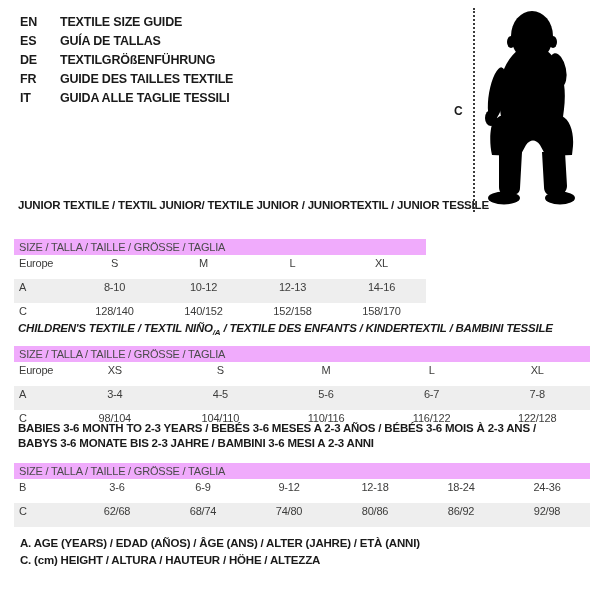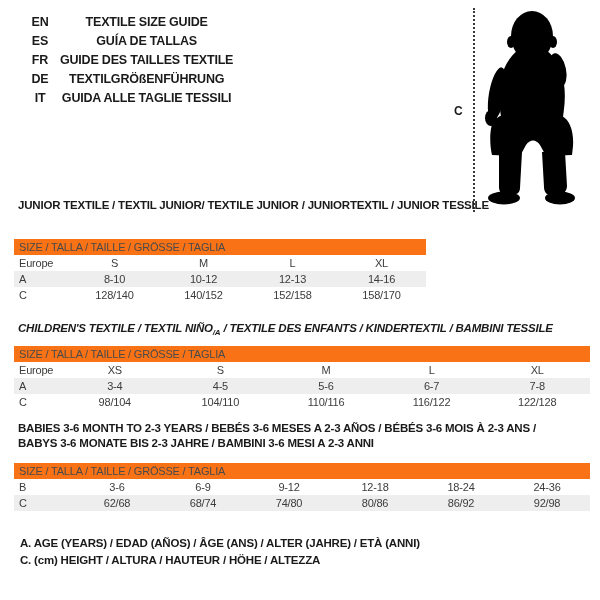--- a/index.html
+++ b/index.html
@@ -10,35 +10,35 @@
     position:relative;
     color:#3c3c3b;
     letter-spacing:-0.2px;
     overflow:hidden;
   }
   .abs { position:absolute; }
 
   
   .lang-block { left:20px; top:13px; }
   .lang-row { display:grid; grid-template-columns:40px auto; line-height:19px; }
-  .lang-code, .lang-label { font-weight:bold; font-size:12.5px; color:#1a1a1a;text-align:center; }
+  .lang-code, .lang-label { font-weight:bold; font-size:12.5px; color:#1a1a1a; }
 
   
   .measure-line { left:473px; top:8px; height:204px; width:0; border-left:2px dotted #3a3a3a; }
   .c-label { left:454px; top:104px; font-weight:bold; font-size:12px; color:#1a1a1a; }
   .baby { left:478px; top:6px; }
 
   
   .tbl-title { font-weight:bold; font-size:11.5px; color:#1a1a1a; line-height:15px; white-space:nowrap; }
   .tbl { font-size:11px; }
   .tbl-head {
-    background:#f97316; color:#4a4a4a; line-height:16px; height:16px;
+    background:#f0abfc; color:#4a4a4a; line-height:16px; height:16px;
     padding-left:5px; font-size:11px; white-space:nowrap; overflow:hidden;
   }
-  .tbl-row { display:grid; line-height:16px; height:16px; color:#3c3c3b; }
+  .tbl-row { display:grid; line-height:16px; height:24px; color:#3c3c3b; }
   .tbl-row > span { text-align:center; }
   .tbl-row > .lbl { text-align:left; padding-left:5px; }
   .row-alt { background:#eeeeee; }
   .cols-5 { grid-template-columns:56px repeat(4, 1fr); }
   .cols-6 { grid-template-columns:48px repeat(5, 1fr); }
   .cols-7 { grid-template-columns:60px repeat(6, 1fr); }
   .sub { vertical-align:sub; font-size:8px; }
 
   
   .legend-line { font-weight:bold; font-size:11.5px; color:#1a1a1a; line-height:17px; white-space:nowrap; }
@@ -49,26 +49,26 @@
 <div class="abs lang-block">
   <div class="lang-row">
     <span class="lang-code">EN</span>
     <span class="lang-label">TEXTILE SIZE GUIDE</span>
   </div>
   <div class="lang-row">
     <span class="lang-code">ES</span>
     <span class="lang-label">GUÍA DE TALLAS</span>
   </div>
   <div class="lang-row">
+    <span class="lang-code">DE</span>
+    <span class="lang-label">TEXTILGRÖßENFÜHRUNG</span>
+  </div>
+  <div class="lang-row">
     <span class="lang-code">FR</span>
     <span class="lang-label">GUIDE DES TAILLES TEXTILE</span>
-  </div>
-  <div class="lang-row">
-    <span class="lang-code">DE</span>
-    <span class="lang-label">TEXTILGRÖßENFÜHRUNG</span>
   </div>
   <div class="lang-row">
     <span class="lang-code">IT</span>
     <span class="lang-label">GUIDA ALLE TAGLIE TESSILI</span>
   </div>
 </div>
 
 <div class="abs measure-line"></div>
 <div class="abs c-label">C</div>
 <svg class="abs baby" width="122" height="206" viewBox="0 0 122 206">

